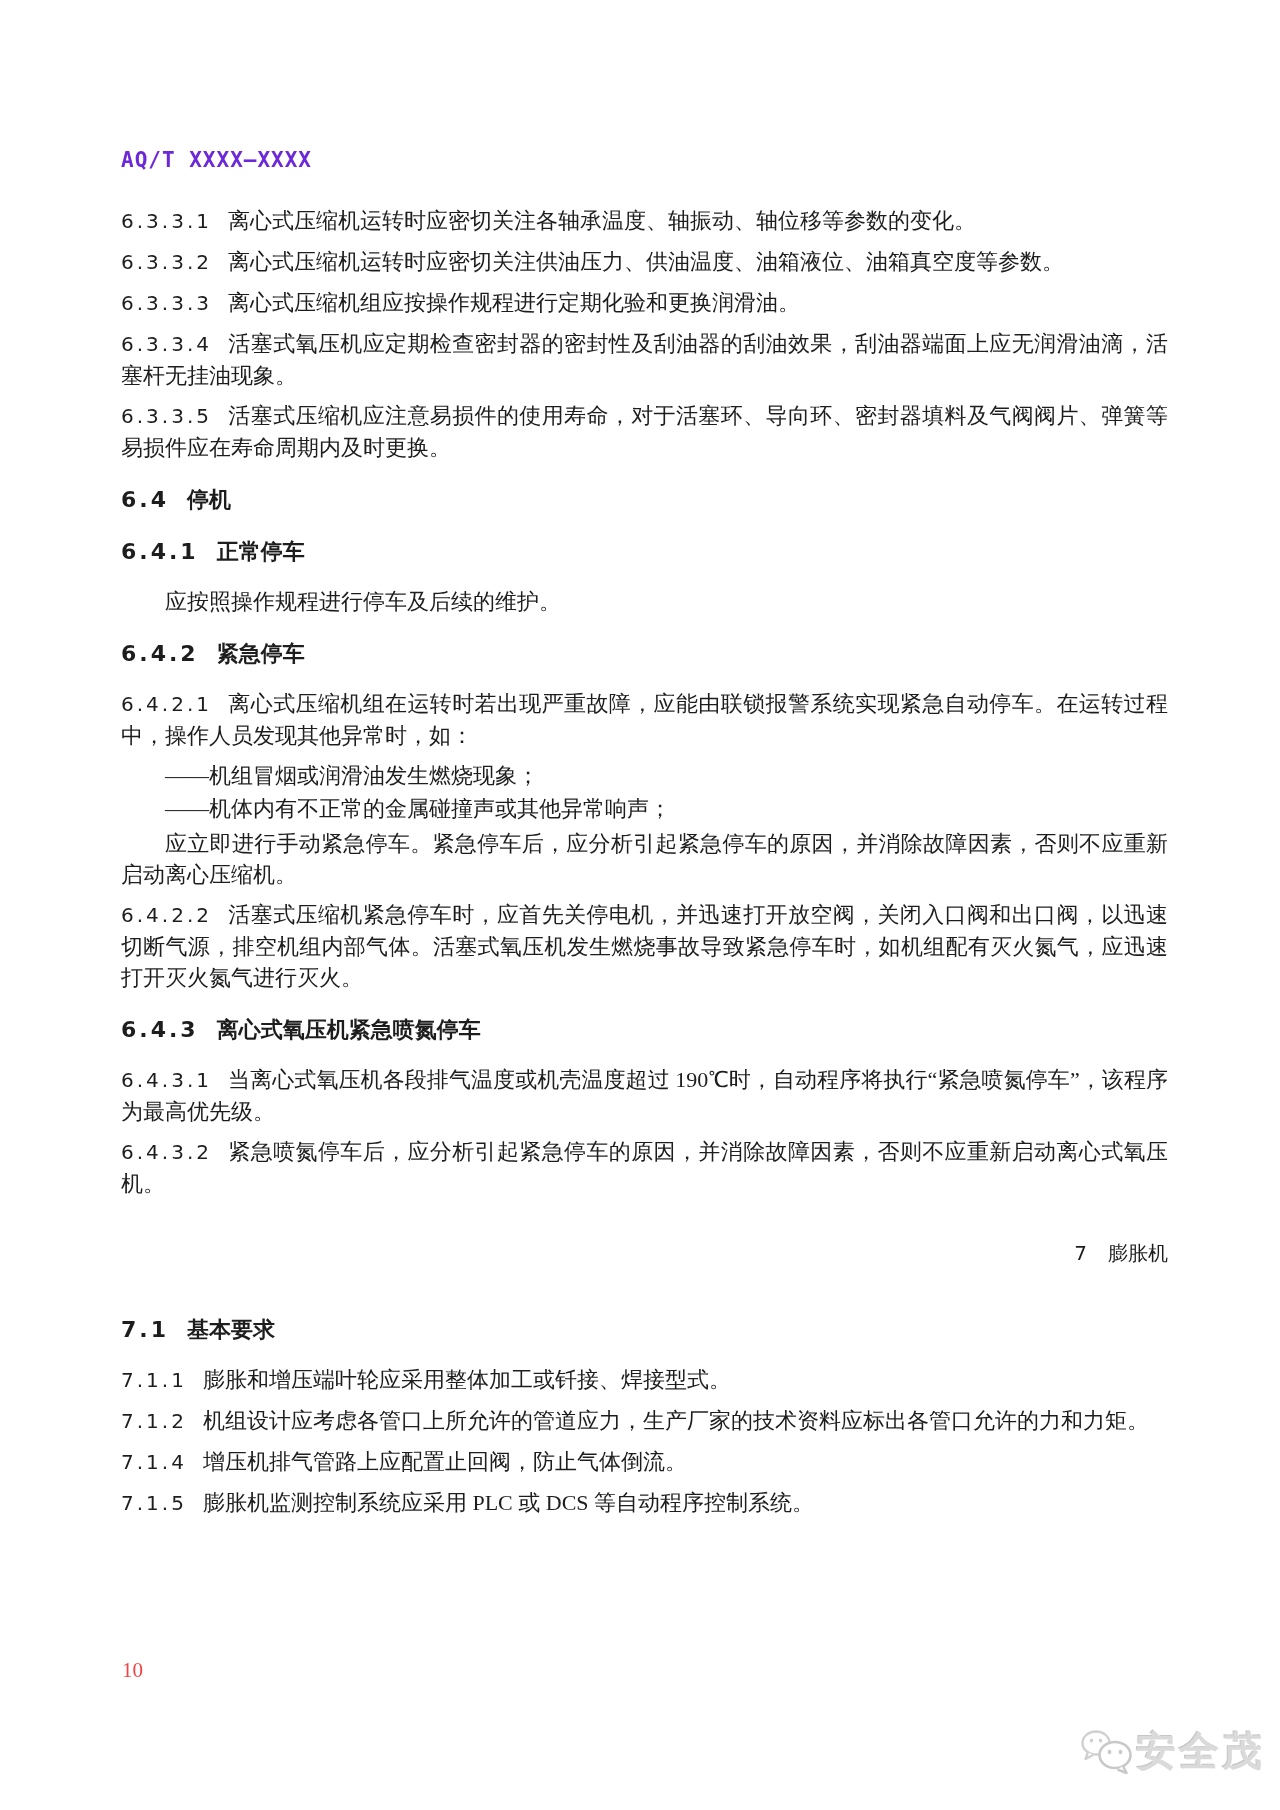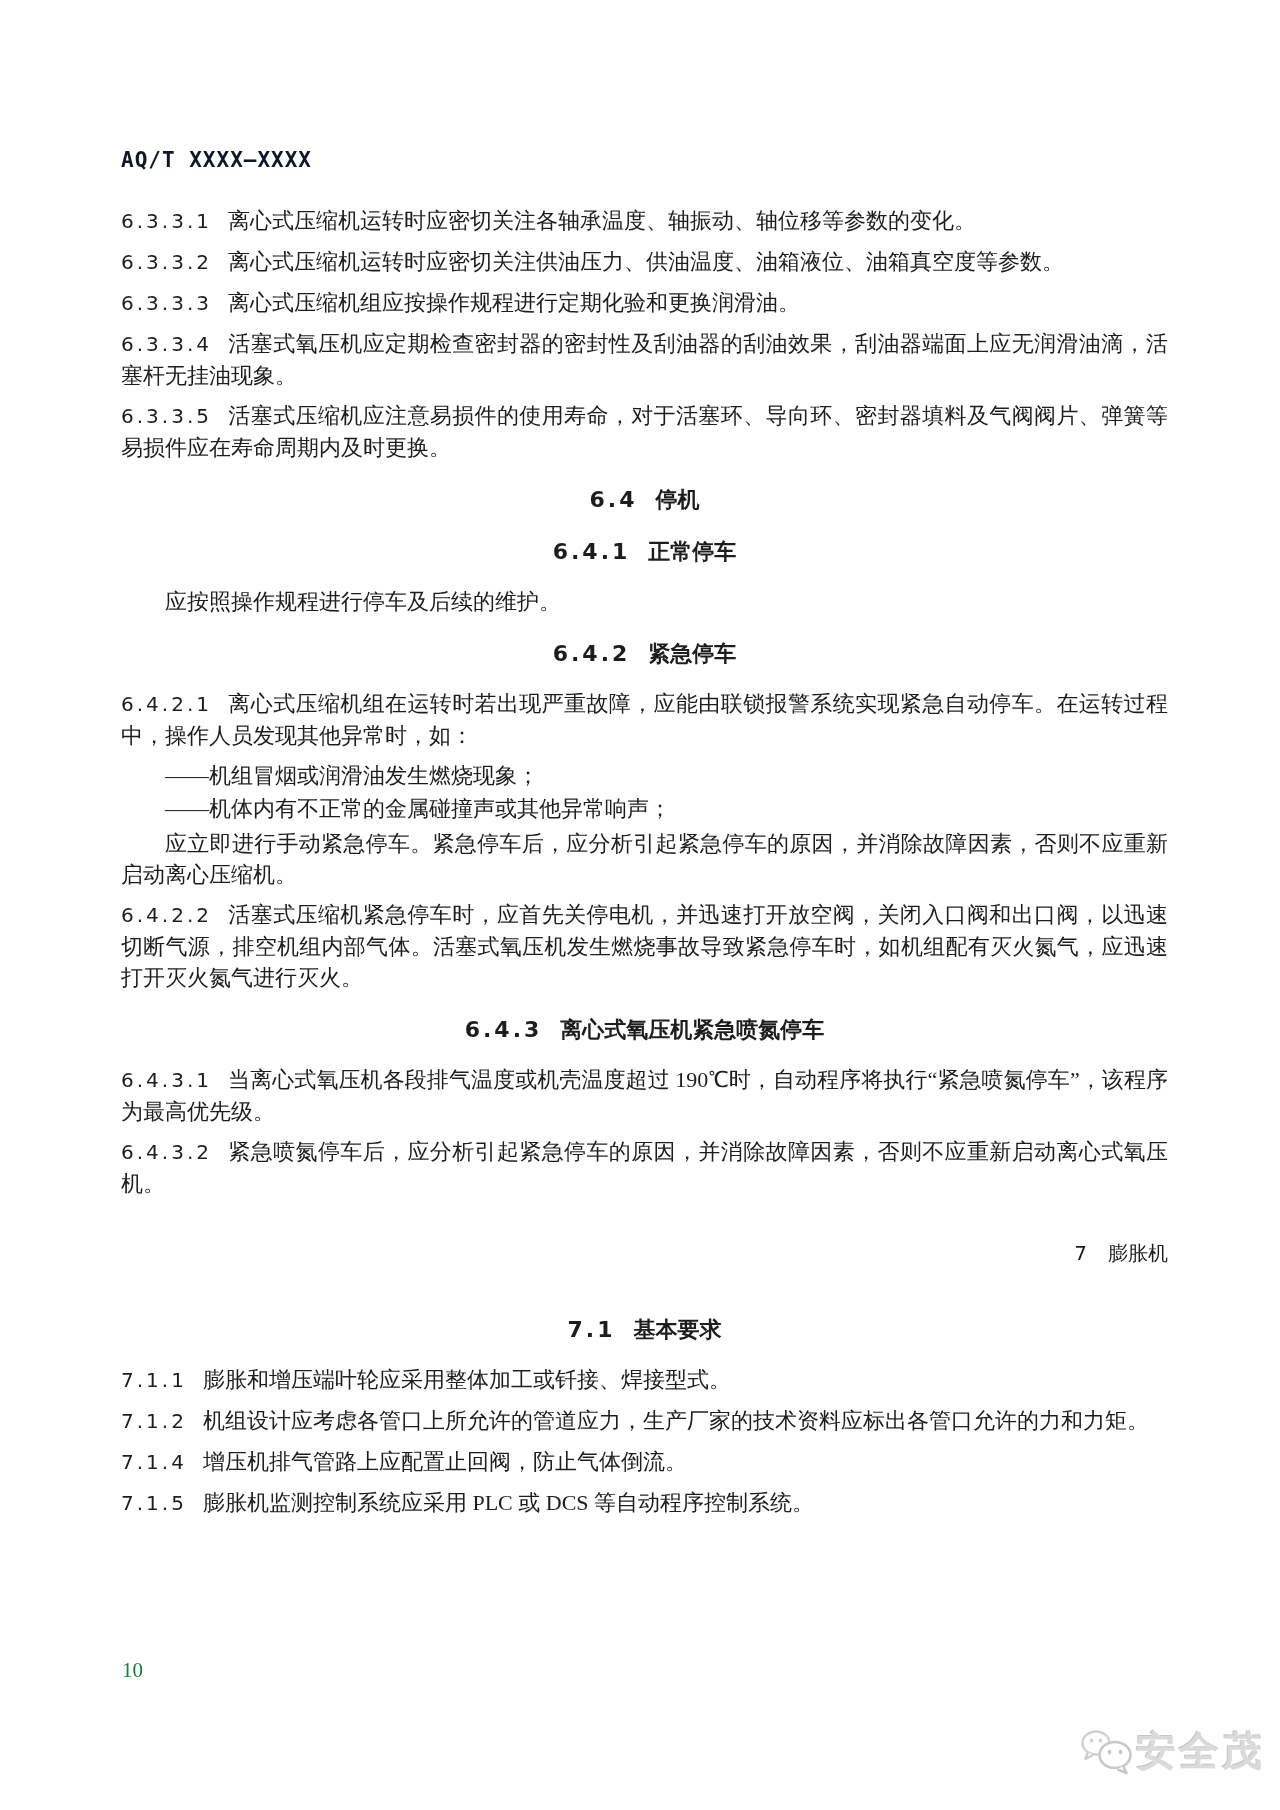--- a/index.html
+++ b/index.html
@@ -18,21 +18,21 @@
   .content {
     position: absolute;
     left: 121px; right: 112px; top: 0;
     text-align: justify;
   }
   .doc-code {
     margin: 148px 0 33px 0;
     font-family: "DejaVu Sans Mono", monospace;
     font-size: 21px;
     font-weight: 600;
-    color: #0f172a;
+    color: #6d28d9;
     letter-spacing: 1px;
     text-align: left;
   }
   p.clause {
     font-size: 22px;
     line-height: 31px;
     margin: 9px 0;
   }
   .cnum {
     font-family: "DejaVu Sans", sans-serif;
@@ -40,21 +40,21 @@
     letter-spacing: 3px;
     margin-right: 16px;
     white-space: nowrap;
   }
   h2.heading {
     font-family: "DejaVu Sans", sans-serif;
     font-size: 22px;
     line-height: 31px;
     font-weight: 700;
     margin: 21px 0 19px 0;
-    text-align: center;
+    text-align: left;
   }
   h2.heading .hnum, h1.chapter .hnum {
     letter-spacing: 3px;
     margin-right: 18px;
   }
   h1.chapter {
     font-family: "DejaVu Sans", sans-serif;
     font-size: 20px;
     line-height: 33px;
     font-weight: 400;
@@ -76,21 +76,21 @@
   p.cont {
     font-size: 22px;
     line-height: 31px;
     margin: 4px 0 9px 0;
     text-indent: 2em;
   }
   .page-number {
     position: absolute;
     left: 122px; top: 1658px;
     font-size: 21px;
-    color: #15803d;
+    color: #ef4444;
   }
   .watermark {
     position: absolute;
     left: 1080px; top: 1724px;
     display: flex;
     align-items: center;
     color: #d3d3d3;
   }
   .watermark svg { display: block; }
   .watermark-text {

